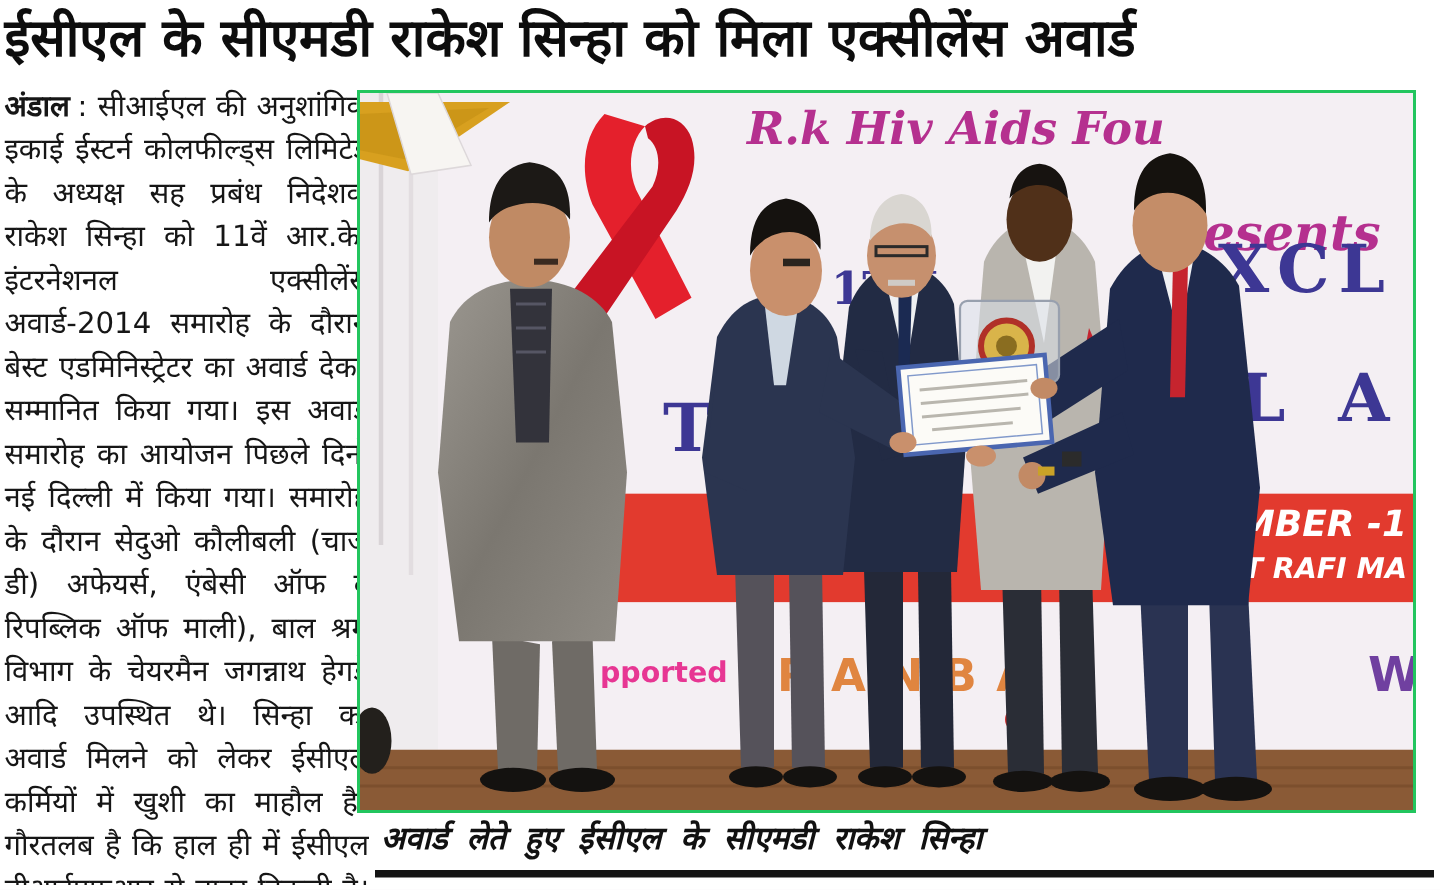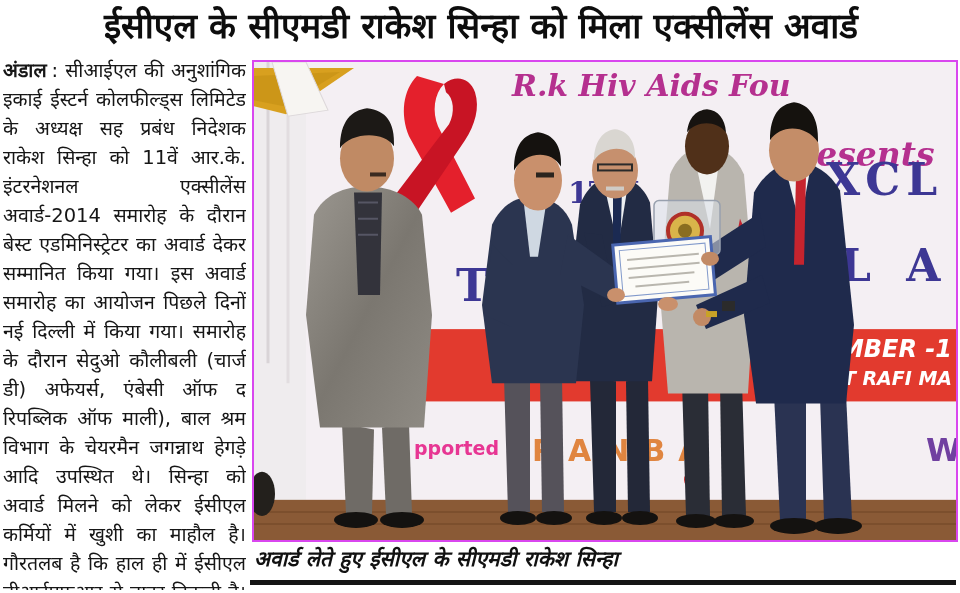--- a/index.html
+++ b/index.html
@@ -1,30 +1,30 @@
 <!DOCTYPE html>
 <html><head>
 <meta charset="utf-8">
 <style>
   html,body{margin:0;padding:0;background:#ffffff;}
   .page{position:relative;width:960px;height:593px;background:#ffffff;overflow:hidden;
         font-family:"DejaVu Sans","Liberation Sans",sans-serif;}
   .headline{position:absolute;left:3px;top:0px;width:956px;margin:0;
             font-size:35px;font-weight:bold;color:#0d0d0d;white-space:nowrap;
-            letter-spacing:0px;line-height:52px;text-align:center;}
+            letter-spacing:0px;line-height:52px;}
   .column{position:absolute;left:3px;top:56px;width:243px;height:534px;overflow:hidden;
           font-size:19.5px;line-height:29px;color:#161616;text-align:justify;}
   .column p{margin:0;}
   .column strong{font-weight:bold;margin-top:32px;}
   .colon{padding:0 7px 0 5px;}
-  .photo-frame{position:absolute;left:252px;top:60px;width:702px;height:478px;
-               border:2px solid #d946ef;background:#3b82f6;}
+  .photo-frame{position:absolute;left:238px;top:60px;width:702px;height:478px;
+               border:2px solid #22c55e;background:#3b82f6;}
   .photo-frame svg{display:block;width:100%;height:100%;}
   .caption{position:absolute;left:254px;top:544px;width:700px;
-           font-size:21px;font-weight:bold;font-style:italic;color:#111111;}
+           font-size:21px;font-weight:bold;font-style:italic;color:#111111;font-family:Liberation Mono, monospace;}
   .bottom-rule{position:absolute;left:250px;top:580px;width:706px;height:5px;
                background:#141414;}
   .script-text{font-family:"DejaVu Serif","Liberation Serif",serif;font-style:italic;font-weight:bold;}
   .serif-caps{font-family:"DejaVu Serif","Liberation Serif",serif;font-weight:bold;}
   .strip-text{font-family:"DejaVu Sans","Liberation Sans",sans-serif;font-weight:bold;font-style:italic;}
   .sans-bold{font-family:"DejaVu Sans","Liberation Sans",sans-serif;font-weight:bold;}
 </style>
 </head>
 <body>
 

